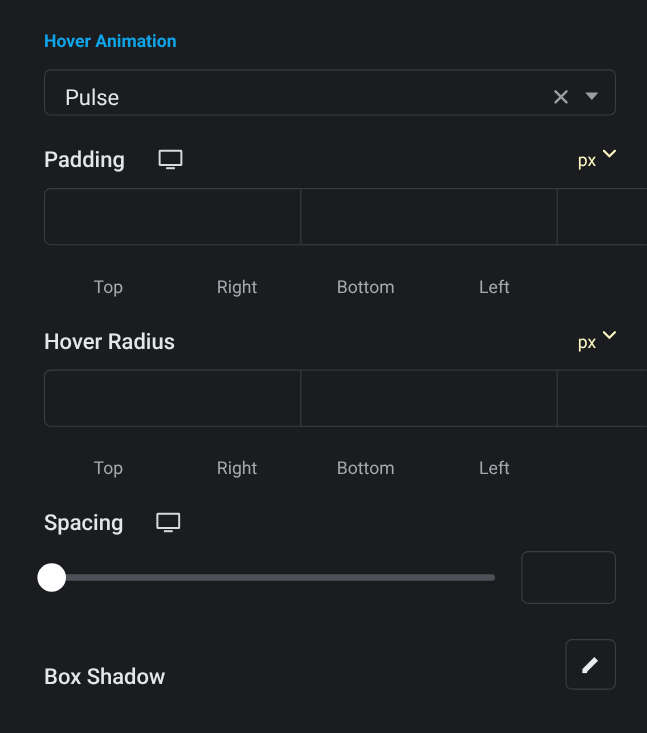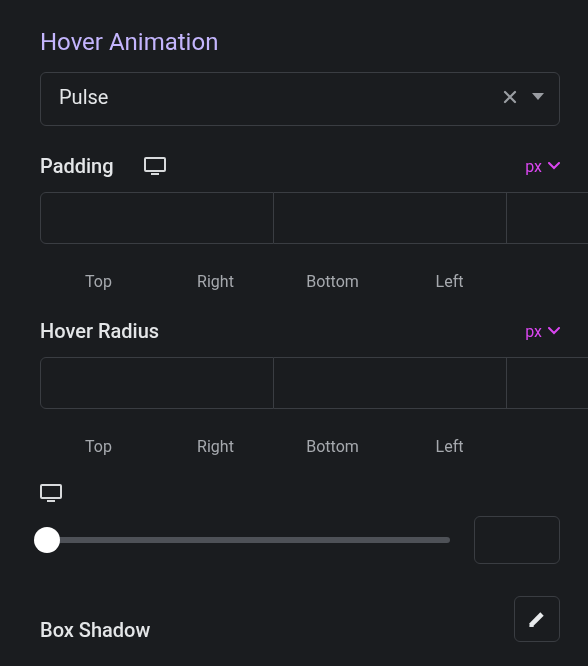--- a/index.html
+++ b/index.html
@@ -7,56 +7,56 @@
     background: #1a1c1f;
     color: #d8dadc;
     font-family: -apple-system, BlinkMacSystemFont, "Segoe UI", Roboto, Arial, sans-serif;
     width: 588px;
     height: 666px;
     padding: 28px 28px 0 40px;
     font-size: 18px;
   }
   .section { margin-bottom: 28px; }
   .section-title {
-    font-size: 24px;
-    font-weight: 400;
-    color: #c4b5fd;
+    font-size: 16px;
+    font-weight: 700;
+    color: #0ea5e9;
     margin-bottom: 16px;
   }
   .row-head {
     display: flex;
     align-items: center;
     justify-content: space-between;
     margin-bottom: 14px;
   }
   .row-head-left {
     display: flex;
     align-items: center;
     gap: 30px;
   }
   .row-head-label {
     font-size: 20px;
     font-weight: 500;
     color: #e4e6e8;
   }
   .unit-select {
     display: flex;
-    align-items: center;
+    align-items: flex-start;
     gap: 6px;
-    color: #d946ef;
+    color: #fef9c3;
     font-size: 16px;
     cursor: pointer;
   }
   .hover-select {
     display: flex;
     align-items: center;
     justify-content: space-between;
     border: 1px solid #3a3d42;
     border-radius: 6px;
-    padding: 12px 14px 16px 18px;
+    padding: 12px 14px 4px 18px;
     background: transparent;
     cursor: pointer;
   }
   .hover-select-value {
     font-size: 20px;
     color: #e4e6e8;
   }
   .hover-select-icons {
     display: flex;
     align-items: center;
@@ -229,20 +229,21 @@
     <span>Right</span>
     <span>Bottom</span>
     <span>Left</span>
     <span class="spacer"></span>
   </div>
 </div>
 
 <div class="section">
   <div class="row-head">
     <div class="row-head-left">
+      <span class="row-head-label">Spacing</span>
       <span>
         <svg width="22" height="18" viewBox="0 0 22 18">
             <rect x="1" y="1" width="20" height="13" rx="1" fill="none" stroke="currentColor" stroke-width="2"></rect>
             <rect x="7" y="16" width="8" height="2" fill="currentColor"></rect>
           </svg>
       </span>
     </div>
   </div>
   <div class="slider-row">
     <div class="slider-wrap">

